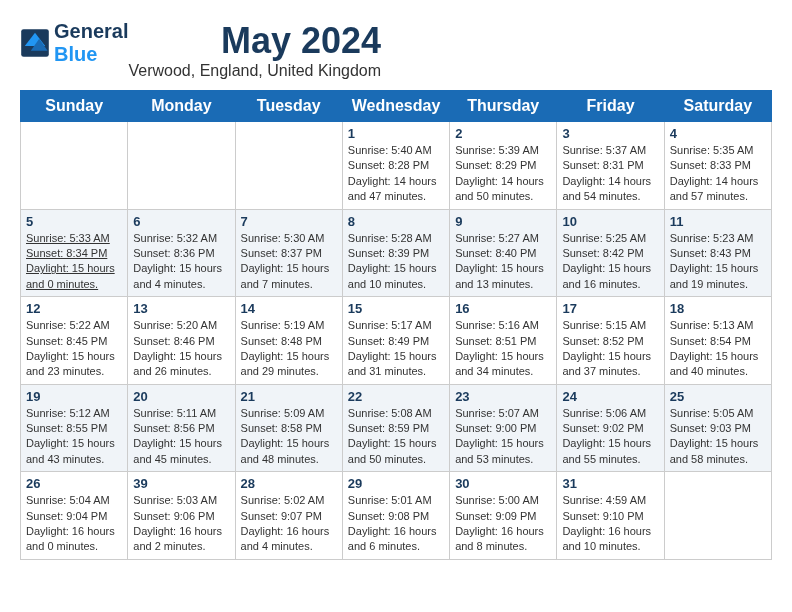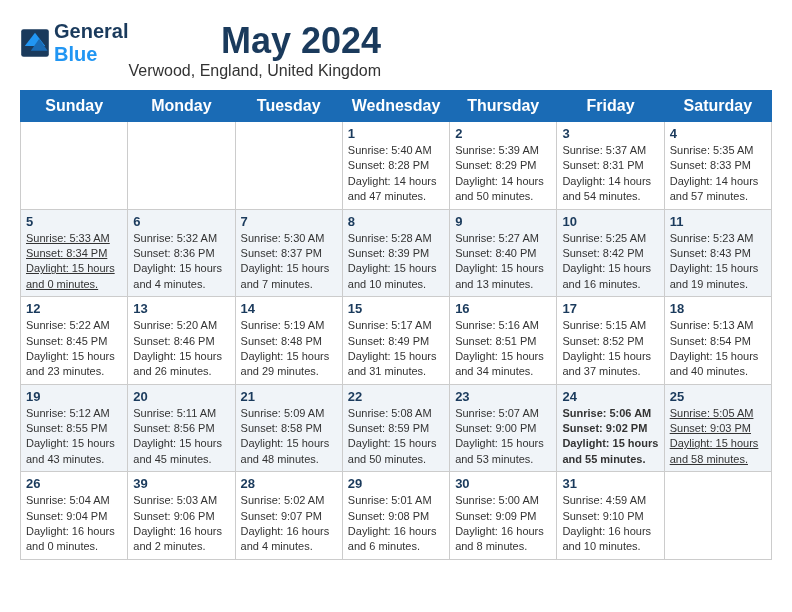--- a/index.html
+++ b/index.html
@@ -279,28 +279,28 @@
         </td>
         <td>
           <div class="day-num">23</div>
           <div class="cell-info" style="white-space: pre-line;">Sunrise: 5:07 AM
 Sunset: 9:00 PM
 Daylight: 15 hours
 and 53 minutes.</div>
         </td>
         <td>
           <div class="day-num">24</div>
-          <div class="cell-info" style="white-space: pre-line; font-weight: bold;">Sunrise: 5:06 AM
+          <div class="cell-info" style="white-space: pre-line;">Sunrise: 5:06 AM
 Sunset: 9:02 PM
 Daylight: 15 hours
 and 55 minutes.</div>
         </td>
         <td>
           <div class="day-num">25</div>
-          <div class="cell-info" style="white-space: pre-line; text-decoration: underline;">Sunrise: 5:05 AM
+          <div class="cell-info" style="white-space: pre-line;">Sunrise: 5:05 AM
 Sunset: 9:03 PM
 Daylight: 15 hours
 and 58 minutes.</div>
         </td>
       </tr>
       <tr>
         <td>
           <div class="day-num">26</div>
           <div class="cell-info" style="white-space: pre-line;">Sunrise: 5:04 AM
 Sunset: 9:04 PM

